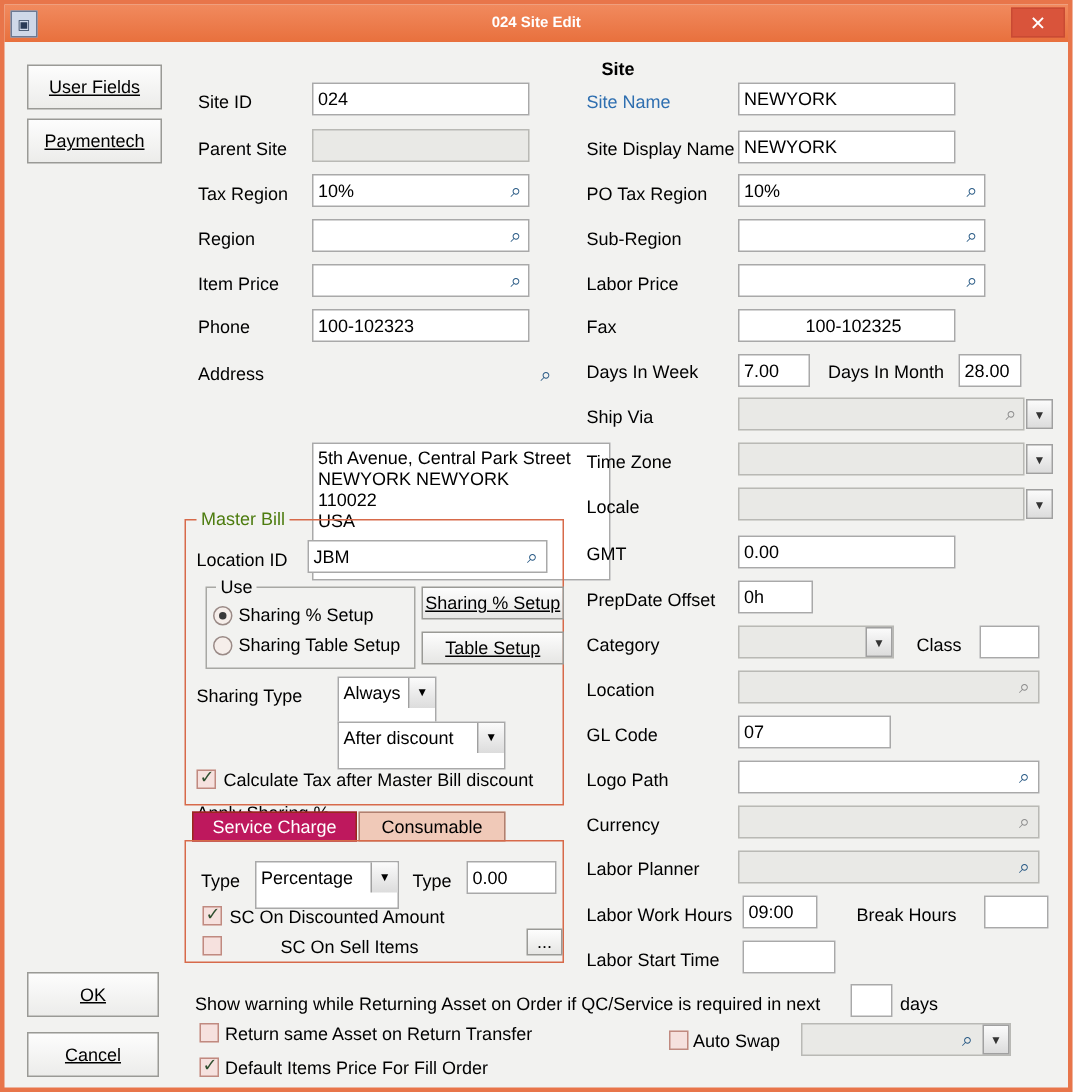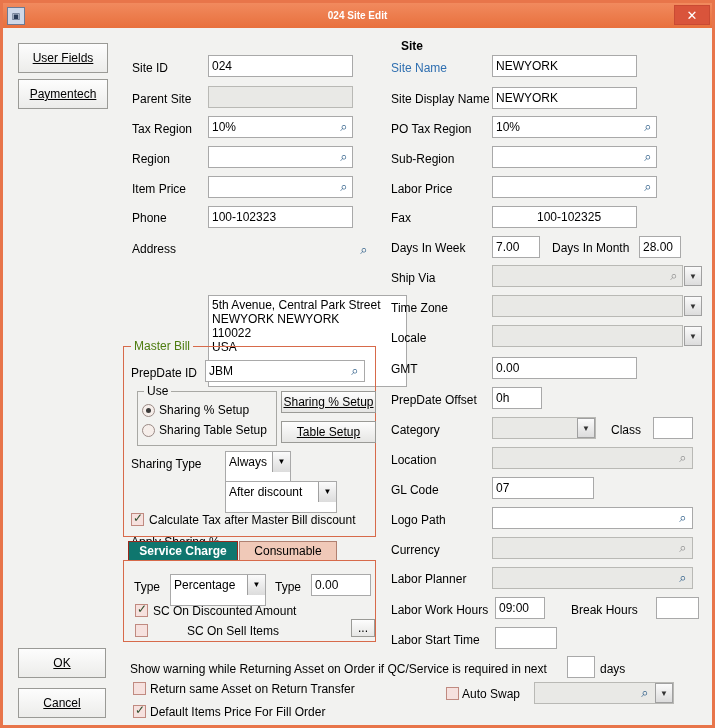--- a/index.html
+++ b/index.html
@@ -181,23 +181,23 @@
   
   .tab {
     position: absolute;
     height: 20px;
     display: flex; align-items: center; justify-content: center;
     font-size: 12px;
     border: 1px solid #b08070;
     cursor: pointer;
   }
   .tab.active {
-    background: #0f766e;
+    background: #be185d;
     color: #ffffff;
-    font-weight: bold;
+    font-weight: normal;
     border-color: #99281c;
   }
   .tab.inactive {
     background: #f0c9b8;
     color: #000;
   }
   .addr-box {
     position: absolute;
     background: #ffffff;
     border: 1px solid #a9a9a9;
@@ -332,21 +332,21 @@
   <div class="fld" style="left:492px; top:594px; width:50px;">09:00</div>
   <div class="lbl" style="left:568px; top:600px;">Break Hours</div>
   <div class="fld" style="left:653px; top:594px; width:43px;"></div>
 
   <div class="lbl" style="left:388px; top:630px;">Labor Start Time</div>
   <div class="fld" style="left:492px; top:624px; width:62px;"></div>
 
   <div class="group" style="left:120px; top:343px; width:253px; height:191px;"></div>
   <div class="group-title red" style="left:128px; top:336px;">Master Bill</div>
 
-  <div class="lbl" style="left:128px; top:363px;">PrepDate ID</div>
+  <div class="lbl" style="left:128px; top:363px;">Location ID</div>
   <div class="fld" style="left:202px; top:357px; width:160px;">JBM</div>
   <div class="mag" style="left:342px; top:358px;">⌕</div>
 
   <div class="group grey" style="left:134px; top:388px; width:140px; height:55px;"></div>
   <div class="group-title" style="left:141px; top:381px;">Use</div>
 
   <div class="radio on" style="left:139px; top:401px;"></div>
   <div class="lbl" style="left:156px; top:400px;">Sharing % Setup</div>
   <div class="radio" style="left:139px; top:421px;"></div>
   <div class="lbl" style="left:156px; top:420px;">Sharing Table Setup</div>

